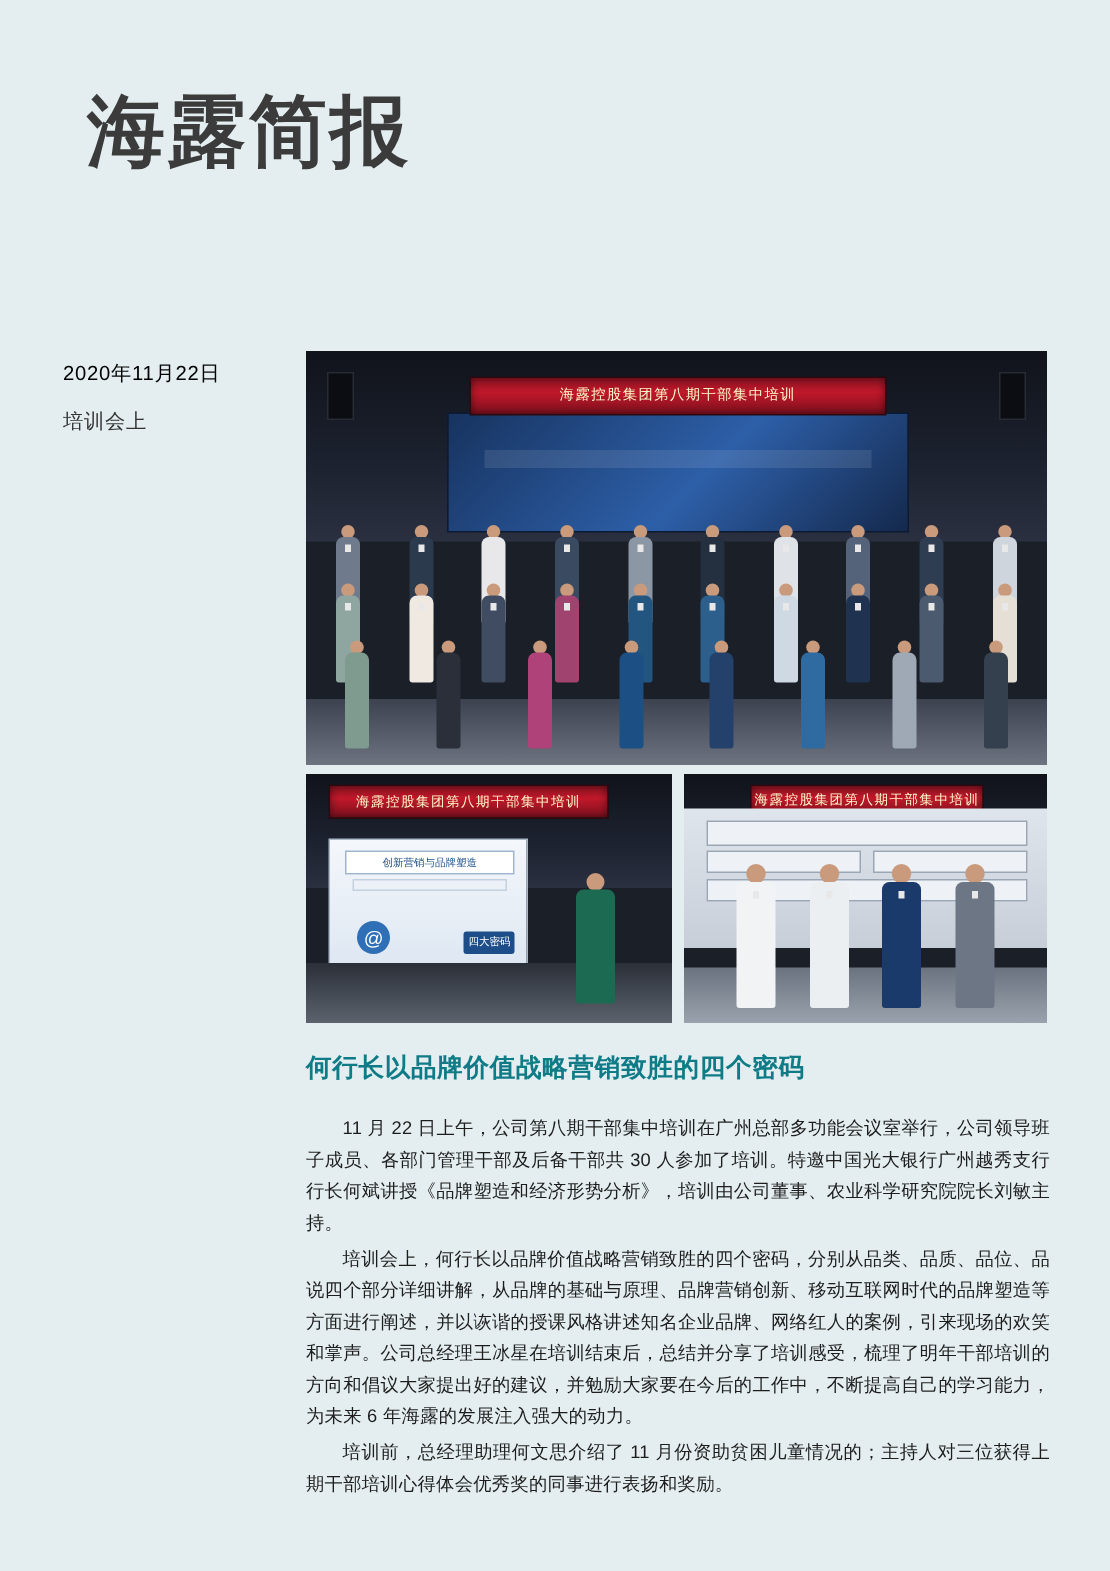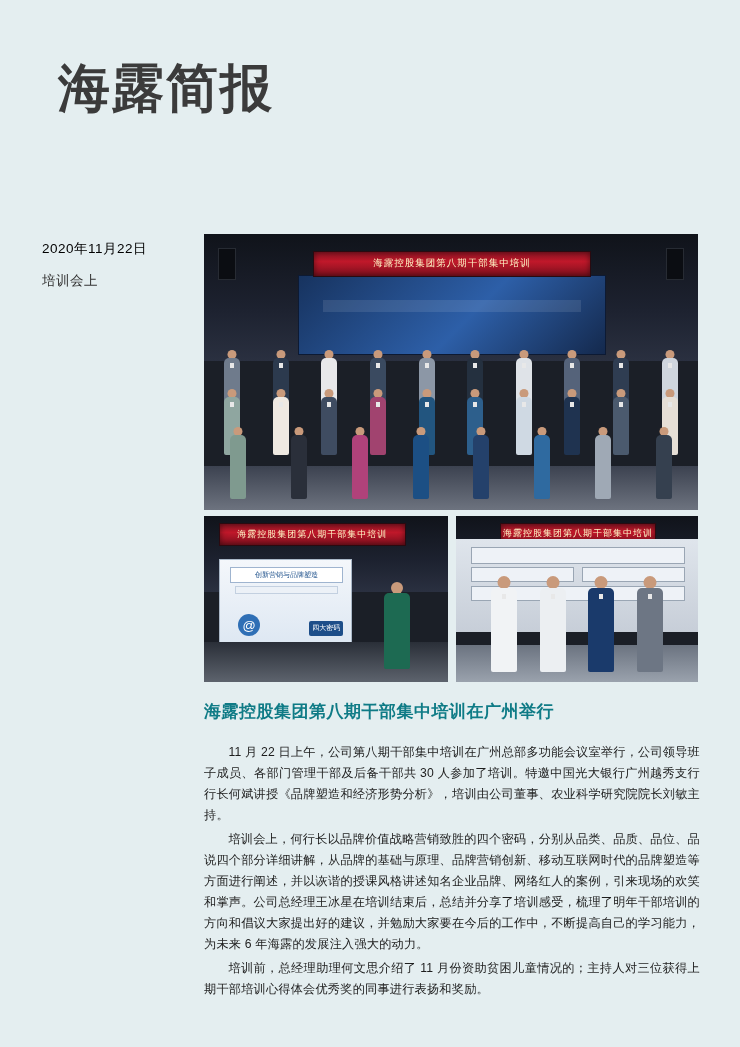--- a/index.html
+++ b/index.html
@@ -480,19 +480,19 @@
         </div>
       <div class="person">
           <div class="head" style="width:13px;height:13px;"></div>
           <div class="body" style="top:12px;width:26px;background:#6d7684"></div>
           <div class="lanyard" style="top:18px;"></div>
         </div>
     </div>
   </div>
 
   <div class="article">
-    <h2 class="article-title">海露控股集团第八期干部集中培训在广州举行</h2>
+    <h2 class="article-title">何行长以品牌价值战略营销致胜的四个密码</h2>
     <p>11 月 22 日上午，公司第八期干部集中培训在广州总部多功能会议室举行，公司领导班子成员、各部门管理干部及后备干部共 30 人参加了培训。特邀中国光大银行广州越秀支行行长何斌讲授《品牌塑造和经济形势分析》，培训由公司董事、农业科学研究院院长刘敏主持。</p>
     <p>培训会上，何行长以品牌价值战略营销致胜的四个密码，分别从品类、品质、品位、品说四个部分详细讲解，从品牌的基础与原理、品牌营销创新、移动互联网时代的品牌塑造等方面进行阐述，并以诙谐的授课风格讲述知名企业品牌、网络红人的案例，引来现场的欢笑和掌声。公司总经理王冰星在培训结束后，总结并分享了培训感受，梳理了明年干部培训的方向和倡议大家提出好的建议，并勉励大家要在今后的工作中，不断提高自己的学习能力，为未来 6 年海露的发展注入强大的动力。</p>
     <p>培训前，总经理助理何文思介绍了 11 月份资助贫困儿童情况的；主持人对三位获得上期干部培训心得体会优秀奖的同事进行表扬和奖励。</p>
   </div>
 
 </div>
 
 </body></html>

